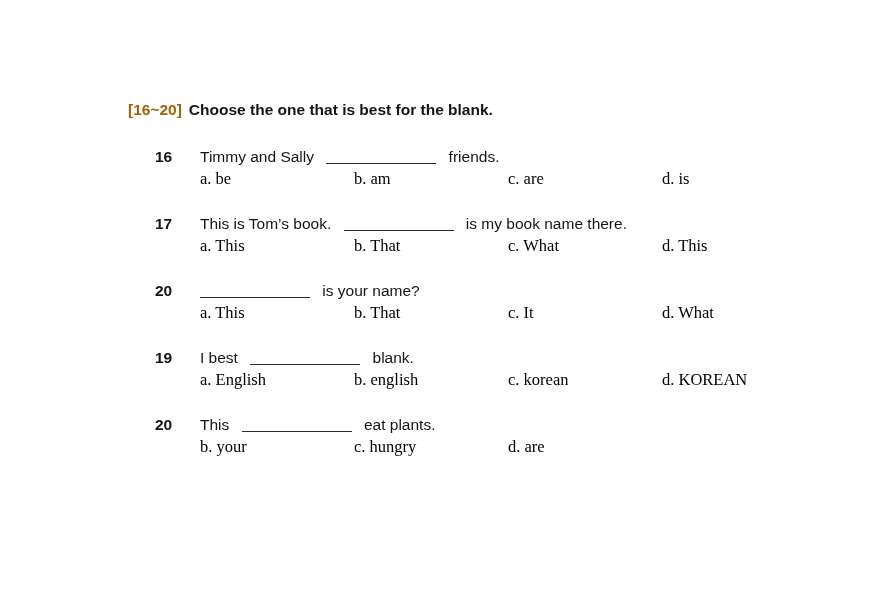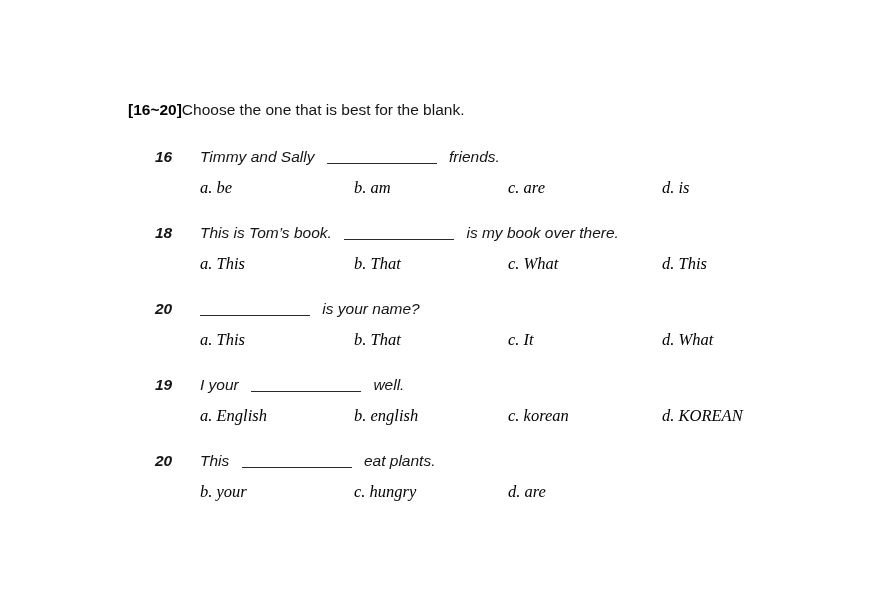--- a/index.html
+++ b/index.html
@@ -18,35 +18,34 @@
   }
   .instruction {
     position: absolute;
     top: 100px;
     left: 128px;
     font-size: 15.5px;
     line-height: 19px;
     white-space: nowrap;
   }
   .range {
-    color: #000000;
+    color: #a16207;
     font-weight: 600;
-    margin-right: 0;
+    margin-right: 7px;
   }
   .instruction-text {
-    font-weight: 400;
+    font-weight: 700;
   }
   .questions {
     position: absolute;
     top: 147px;
     left: 155px;
   }
   .question {
     margin-bottom: 25px;
-    font-style: italic;
   }
   .q-row {
     display: flex;
     align-items: baseline;
     font-size: 15.5px;
     line-height: 19px;
     white-space: nowrap;
   }
   .q-num {
     width: 45px;
@@ -60,21 +59,21 @@
     border-bottom: 1.6px solid #2a2a2a;
     margin: 0 8px;
     vertical-align: -2px;
   }
   .q-text .blank:first-child {
     margin-left: 0;
   }
   .options {
     display: grid;
     grid-template-columns: 154px 154px 154px 152px;
-    margin: 12px 0 0 45px;
+    margin: 3px 0 0 45px;
     font-family: "Liberation Serif", serif;
     font-size: 16.5px;
     line-height: 20px;
     color: #000000;
     white-space: nowrap;
   }
 </style>
 </head>
 <body>
 
@@ -94,22 +93,22 @@
       <div class="options">
         <span class="option"><span>a.</span> <span>be</span></span>
         <span class="option"><span>b.</span> <span>am</span></span>
         <span class="option"><span>c.</span> <span>are</span></span>
         <span class="option"><span>d.</span> <span>is</span></span>
       </div>
     </div>
 
     <div class="question">
       <div class="q-row">
-        <span class="q-num">18</span>
-        <span class="q-text"><span>This is Tom’s book.</span> <span class="blank"></span> <span>is my book over there.</span></span>
+        <span class="q-num">17</span>
+        <span class="q-text"><span>This is Tom’s book.</span> <span class="blank"></span> <span>is my book name there.</span></span>
       </div>
       <div class="options">
         <span class="option"><span>a.</span> <span>This</span></span>
         <span class="option"><span>b.</span> <span>That</span></span>
         <span class="option"><span>c.</span> <span>What</span></span>
         <span class="option"><span>d.</span> <span>This</span></span>
       </div>
     </div>
 
     <div class="question">
@@ -121,21 +120,21 @@
         <span class="option"><span>a.</span> <span>This</span></span>
         <span class="option"><span>b.</span> <span>That</span></span>
         <span class="option"><span>c.</span> <span>It</span></span>
         <span class="option"><span>d.</span> <span>What</span></span>
       </div>
     </div>
 
     <div class="question">
       <div class="q-row">
         <span class="q-num">19</span>
-        <span class="q-text"><span>I your</span> <span class="blank"></span> <span>well.</span></span>
+        <span class="q-text"><span>I best</span> <span class="blank"></span> <span>blank.</span></span>
       </div>
       <div class="options">
         <span class="option"><span>a.</span> <span>English</span></span>
         <span class="option"><span>b.</span> <span>english</span></span>
         <span class="option"><span>c.</span> <span>korean</span></span>
         <span class="option"><span>d.</span> <span>KOREAN</span></span>
       </div>
     </div>
 
     <div class="question">

